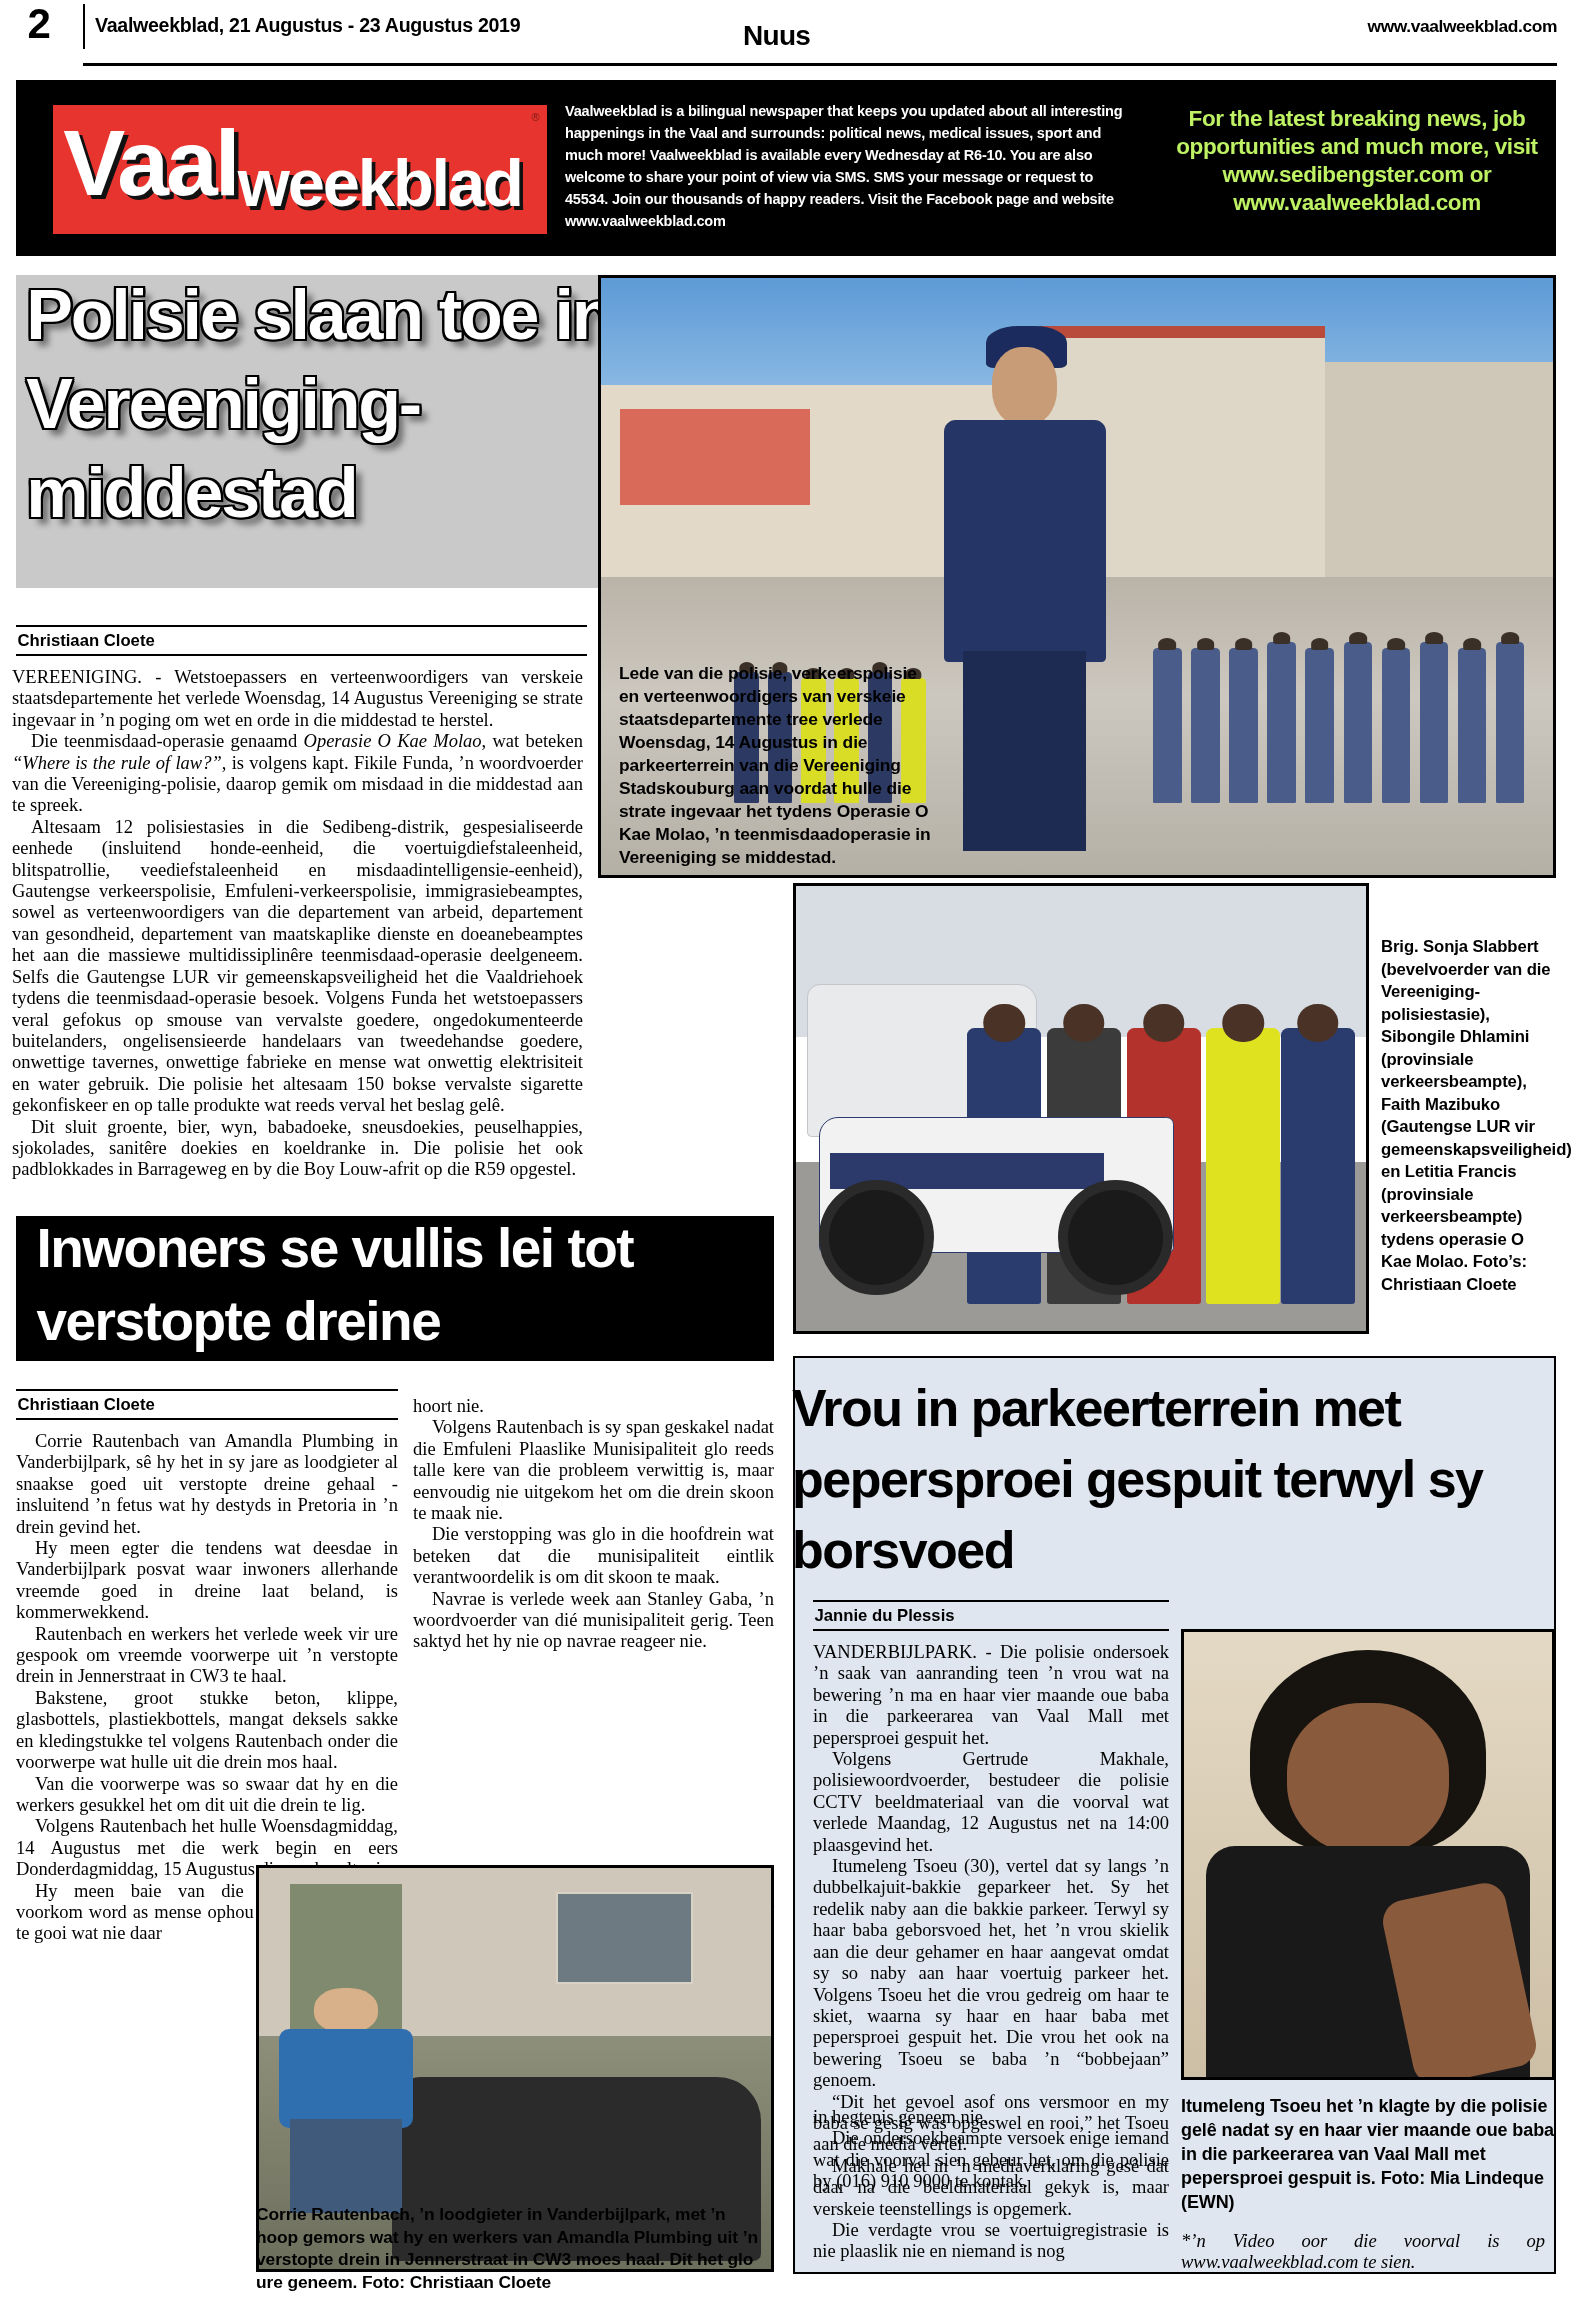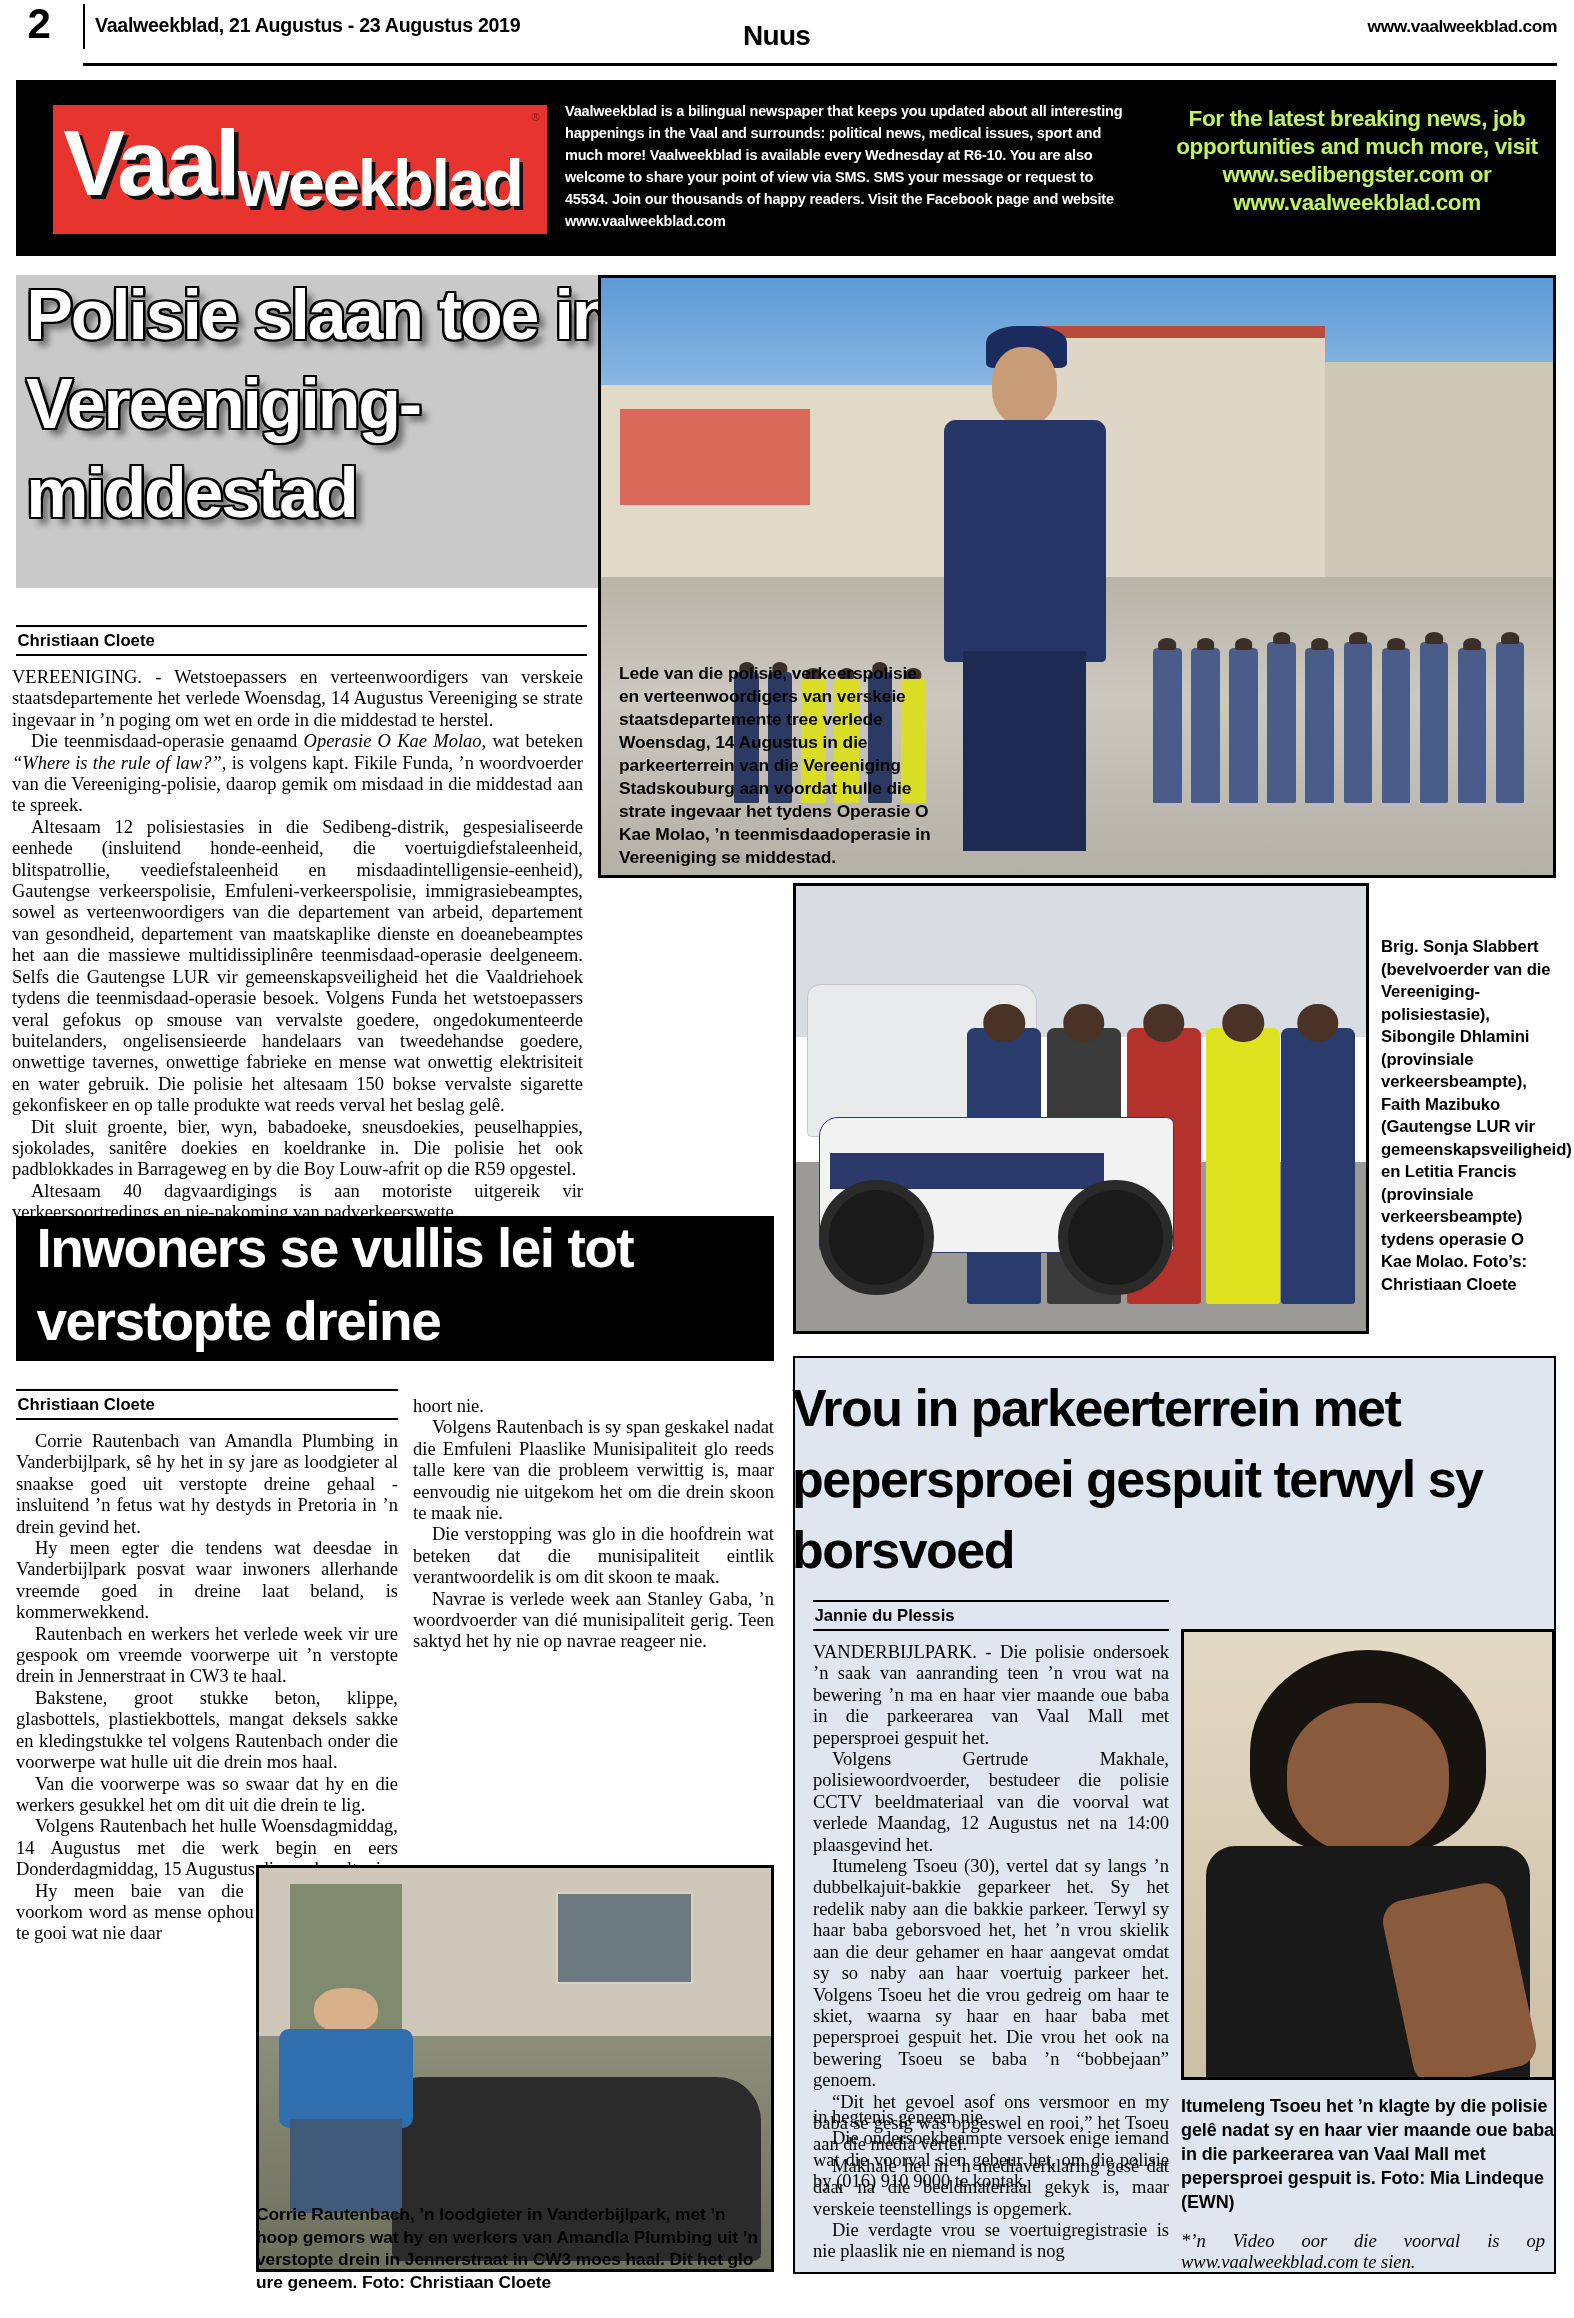--- a/index.html
+++ b/index.html
@@ -297,21 +297,20 @@
     </div>
   </div>
   <div class="cap-on" id="cap-moto">Brig. Sonja Slabbert (bevelvoerder van die Vereeniging-polisiestasie), Sibongile Dhlamini (provinsiale verkeersbeampte), Faith Mazibuko (Gautengse LUR vir gemeenskapsveiligheid) en Letitia Francis (provinsiale verkeersbeampte) tydens operasie O Kae Molao. Foto’s: Christiaan Cloete</div>
 
   <div class="byline" id="byline-1">Christiaan Cloete</div>
   <div class="body" id="art1-col">
       <p class="first">VEREENIGING. - Wetstoepassers en verteenwoordigers van verskeie staatsdepartemente het verlede Woensdag, 14 Augustus Vereeniging se strate ingevaar in ’n poging om wet en orde in die middestad te herstel.</p>
       <p class="">Die teenmisdaad-operasie genaamd <i>Operasie O Kae Molao</i>, wat beteken <i>“Where is the rule of law?”</i>, is volgens kapt. Fikile Funda, ’n woordvoerder van die Vereeniging-polisie, daarop gemik om misdaad in die middestad aan te spreek.</p>
       <p class="">Altesaam 12 polisiestasies in die Sedibeng-distrik, gespesialiseerde eenhede (insluitend honde-eenheid, die voertuigdiefstaleenheid, blitspatrollie, veediefstaleenheid en misdaadintelligensie-eenheid), Gautengse verkeerspolisie, Emfuleni-verkeerspolisie, immigrasiebeamptes, sowel as verteenwoordigers van die departement van arbeid, departement van gesondheid, departement van maatskaplike dienste en doeanebeamptes het aan die massiewe multidissiplinêre teenmisdaad-operasie deelgeneem. Selfs die Gautengse LUR vir gemeenskapsveiligheid het die Vaaldriehoek tydens die teenmisdaad-operasie besoek. Volgens Funda het wetstoepassers veral gefokus op smouse van vervalste goedere, ongedokumenteerde buitelanders, ongelisensieerde handelaars van tweedehandse goedere, onwettige tavernes, onwettige fabrieke en mense wat onwettig elektrisiteit en water gebruik. Die polisie het altesaam 150 bokse vervalste sigarette gekonfiskeer en op talle produkte wat reeds verval het beslag gelê.</p>
       <p class="">Dit sluit groente, bier, wyn, babadoeke, sneusdoekies, peuselhappies, sjokolades, sanitêre doekies en koeldranke in. Die polisie het ook padblokkades in Barrageweg en by die Boy Louw-afrit op die R59 opgestel.</p>
-      <p class="">Altesaam 40 dagvaardigings is aan motoriste uitgereik vir verkeersoortredings en nie-nakoming van padverkeerswette.</p>
     </div>
 
   <div class="head-blk" id="head-2">
     <div class="t">Inwoners se vullis lei tot verstopte dreine</div>
   </div>
   <div class="byline" id="byline-2">Christiaan Cloete</div>
   <div class="body" id="art2-c1">
       <p class="">Corrie Rautenbach van Amandla Plumbing in Vanderbijlpark, sê hy het in sy jare as loodgieter al snaakse goed uit verstopte dreine gehaal - insluitend ’n fetus wat hy destyds in Pretoria in ’n drein gevind het.</p>
       <p class="">Hy meen egter die tendens wat deesdae in Vanderbijlpark posvat waar inwoners allerhande vreemde goed in dreine laat beland, is kommerwekkend.</p>
       <p class="">Rautenbach en werkers het verlede week vir ure gespook om vreemde voorwerpe uit ’n verstopte drein in Jennerstraat in CW3 te haal.</p>

